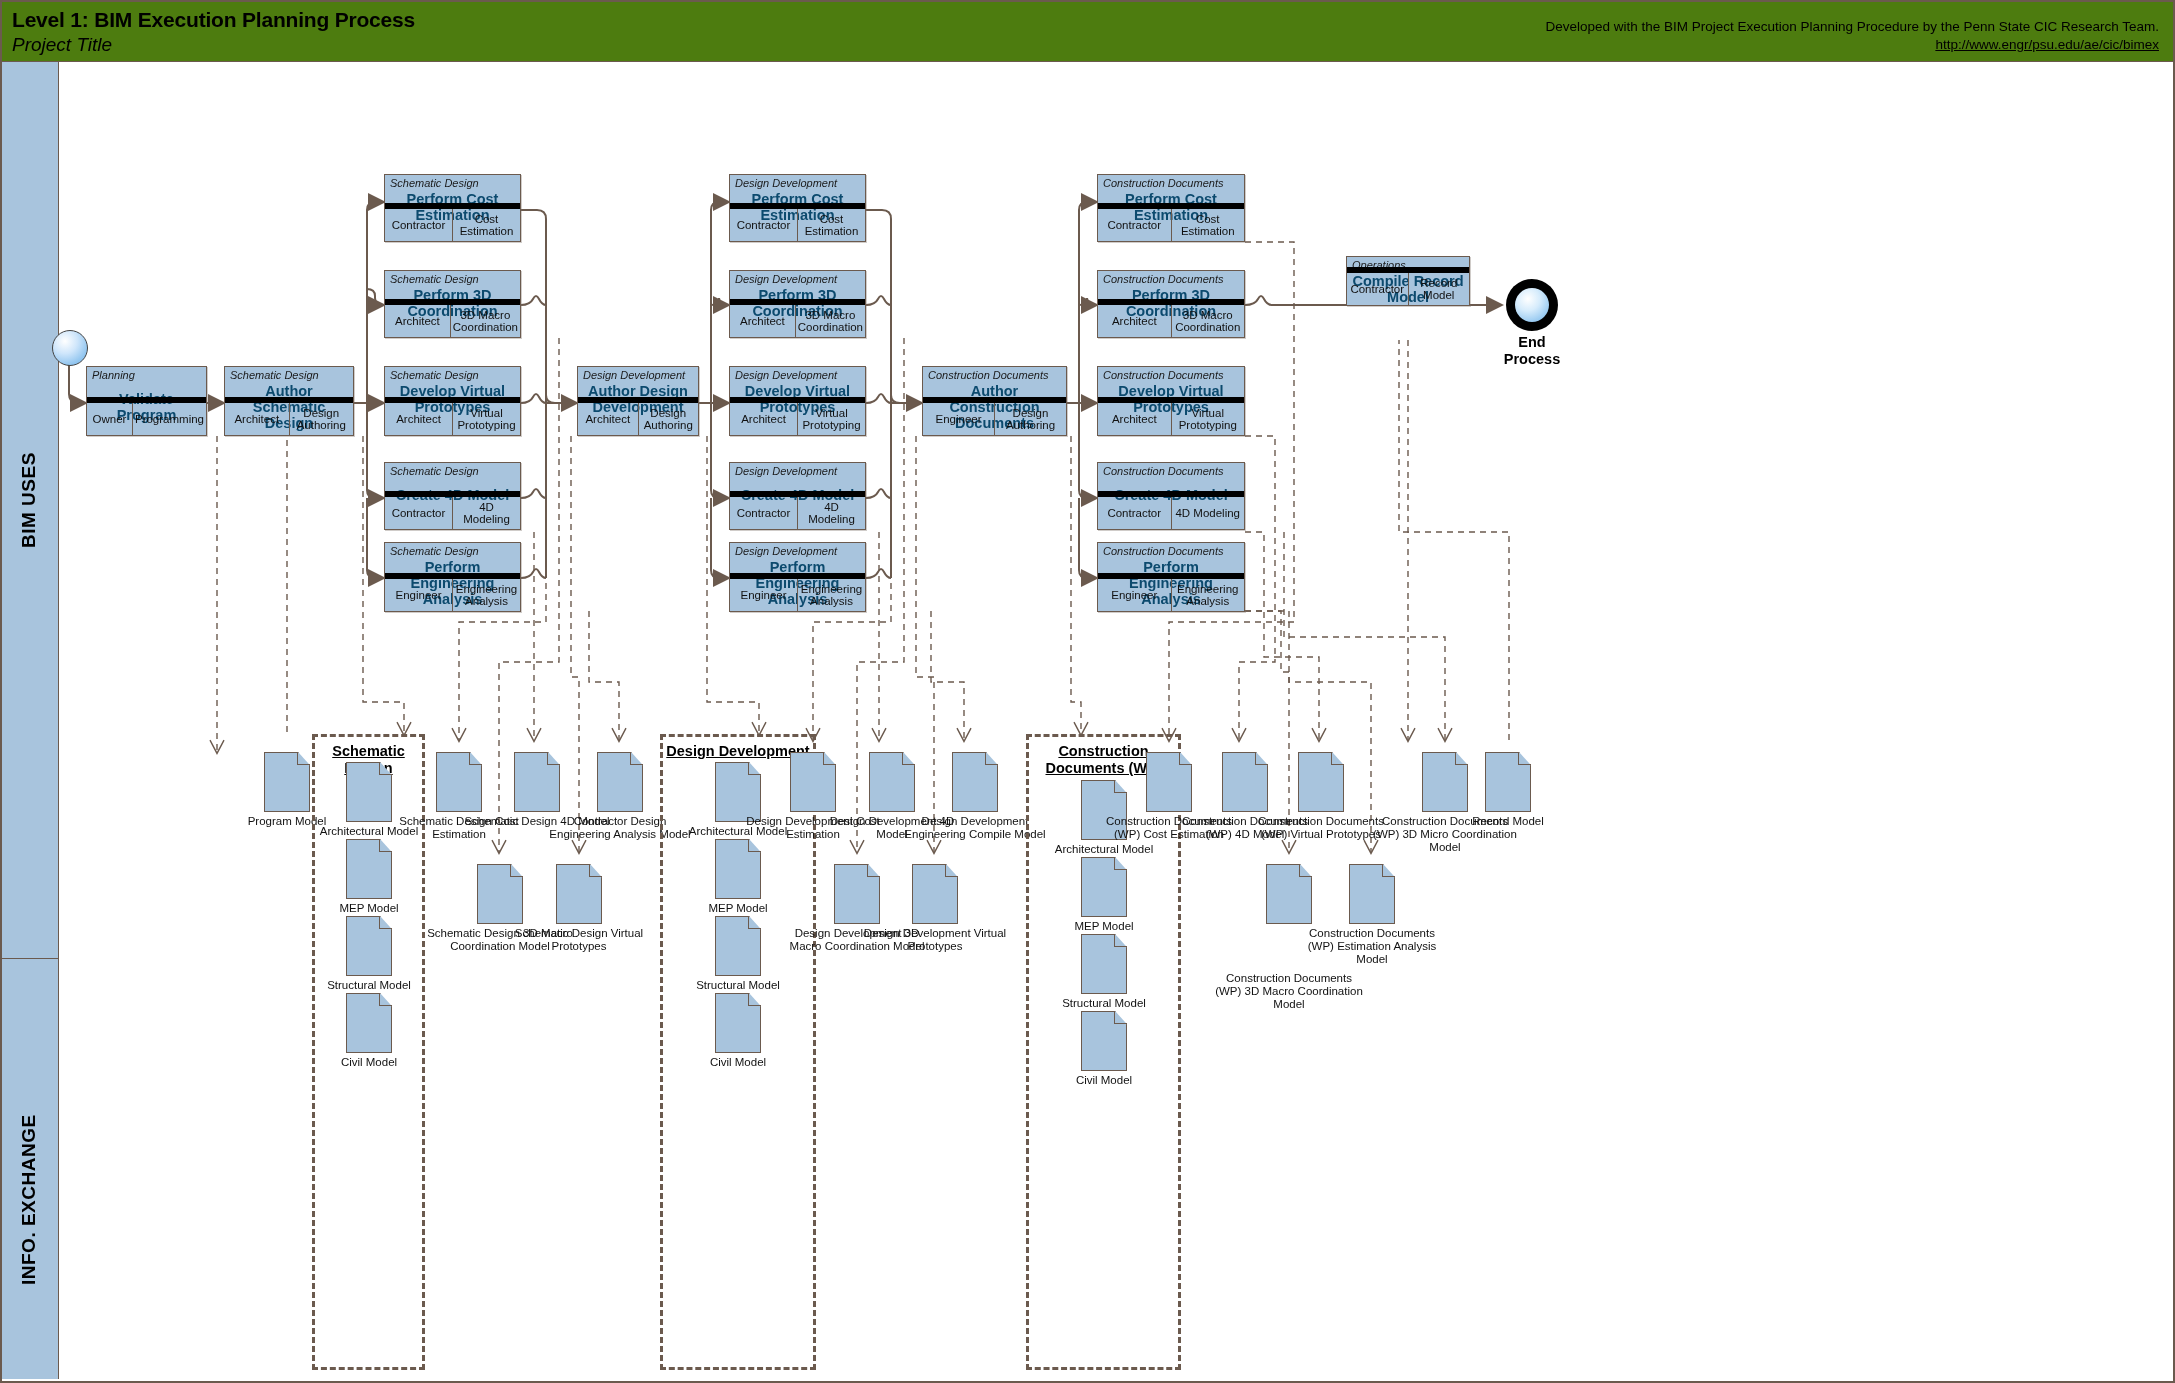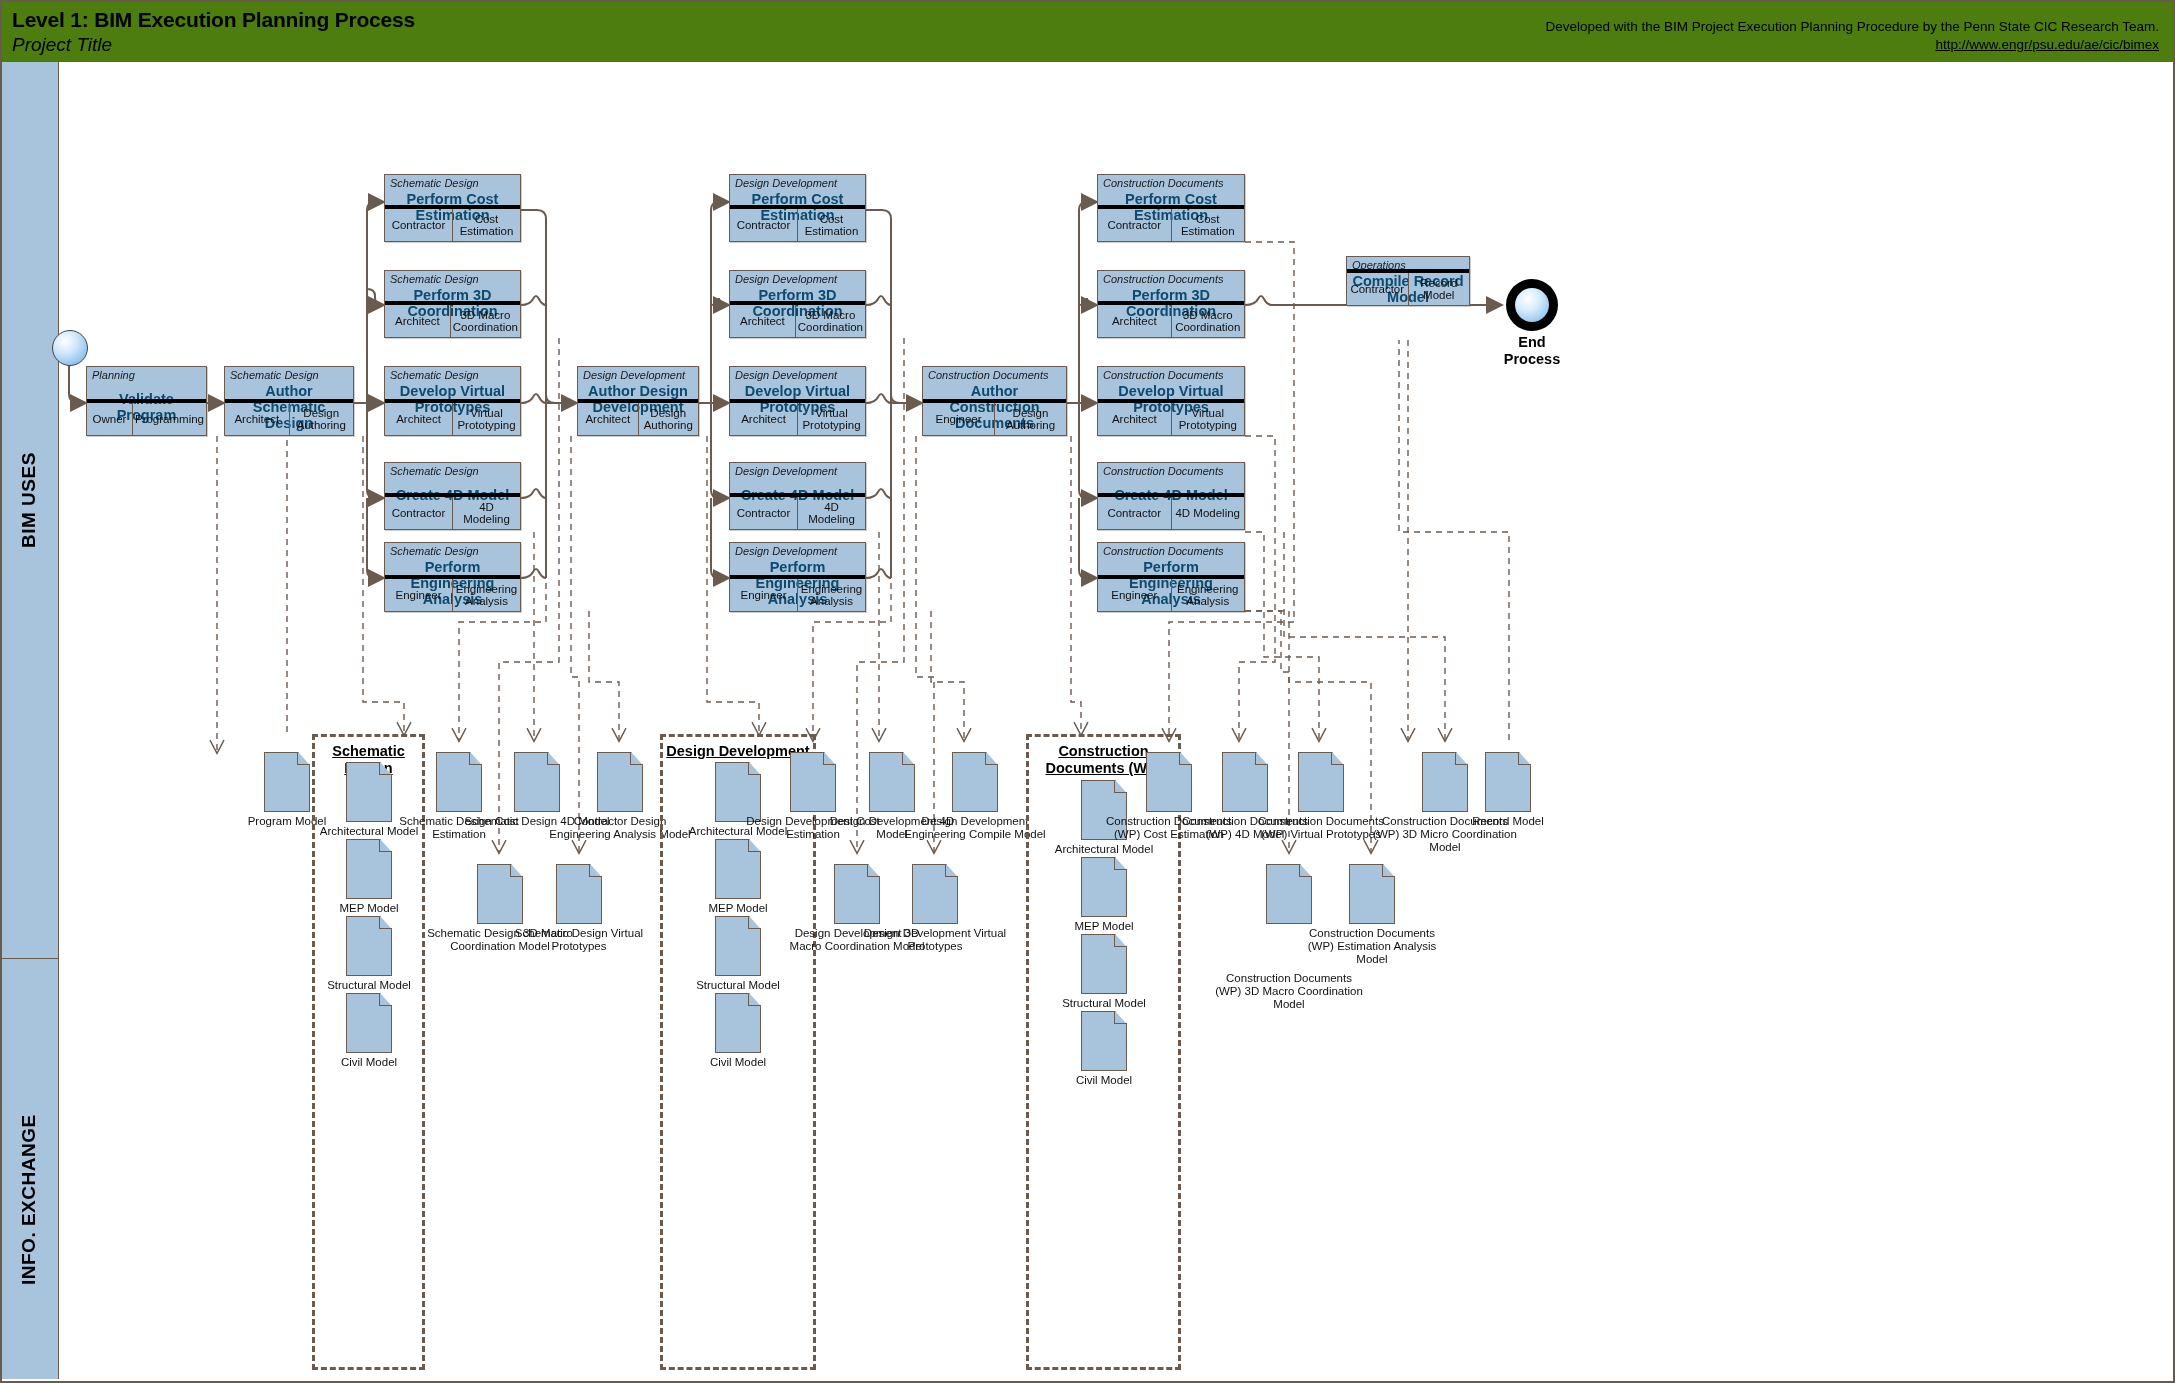--- a/index.html
+++ b/index.html
@@ -44,21 +44,21 @@
   
   .pbox{
     position:absolute;background:#a8c4dd;border:1px solid #6b5a4e;
     box-sizing:border-box;box-shadow:1px 1px 0 rgba(120,110,100,.35);
   }
   .pbox .phase{position:absolute;left:5px;top:2px;font-size:11px;font-style:italic;color:#1a1a1a;white-space:nowrap;}
   .pbox .ptitle{
     position:absolute;left:2px;right:2px;top:16px;text-align:center;
     font-size:14.5px;font-weight:bold;color:#0c4a6e;line-height:16px;
   }
-  .pbox .prow{position:absolute;left:0;right:0;bottom:0;height:32px;border-top:4px solid #000000;display:flex;}
+  .pbox .prow{position:absolute;left:0;right:0;bottom:0;height:32px;border-top:6px solid #000000;display:flex;}
   .pbox .pcell{
     flex:1;display:flex;align-items:center;justify-content:center;text-align:center;
     font-size:11.5px;color:#111;line-height:12.5px;padding:0 2px;box-sizing:border-box;
   }
   .pbox .pcell+.pcell{border-left:1px solid #6b5a4e;}
   .pbox.single-title .ptitle{top:24px;}
 
   
   .startnode{
     position:absolute;width:34px;height:34px;border-radius:50%;

